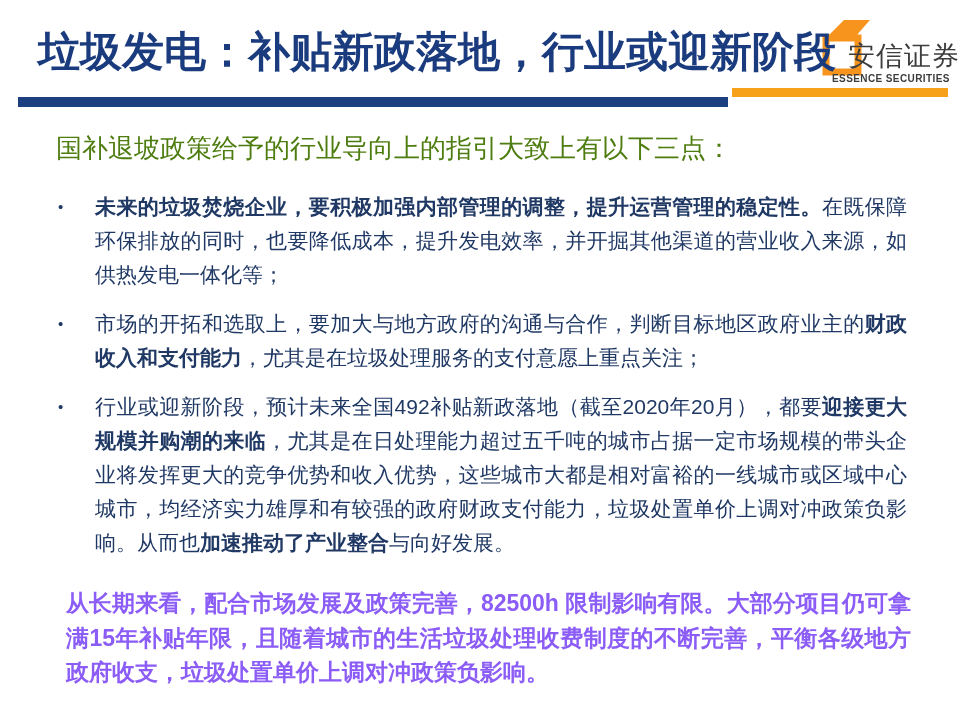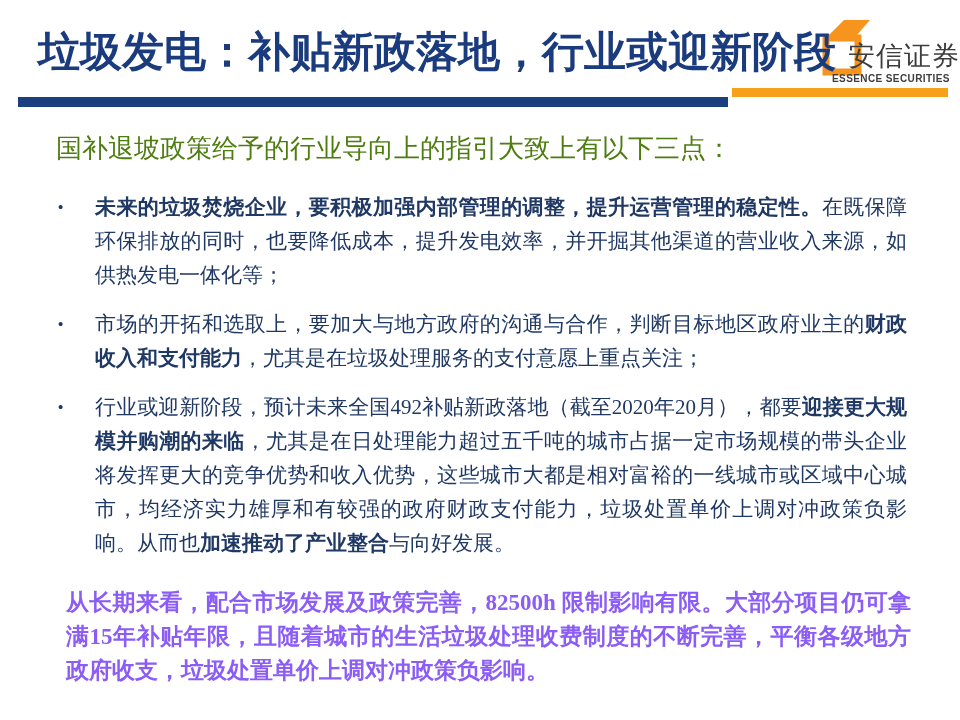--- a/index.html
+++ b/index.html
@@ -41,21 +41,21 @@
     width:37px; flex:none; font-size:15px; line-height:34px;
     font-family:"Liberation Sans", sans-serif; color:#1F3864;
   }
   .btext { width:812px; font-size:21px; line-height:34px; text-align:justify; }
   .summary {
     position:absolute; left:66px; top:586px; width:845px;
     font-size:23px; line-height:34px; font-weight:bold;
     color:#8b5cf6; text-align:justify;
   }
   .b { font-weight:bold; }
-  .n { font-family:Liberation Serif, serif; }
+  .n { font-family:Liberation Sans, sans-serif; }
 </style>
 </head>
 <body>
 
 <div class="slide">
 
   <div class="logo">
     <svg class="logo-cube" width="56" height="62" viewBox="0 0 56 62">
       <polygon points="10,20 26,4 52,4 38,20" fill="#F7941D"></polygon>
       <rect x="8" y="22" width="32" height="34" fill="none" stroke="#F7941D" stroke-width="7"></rect>

